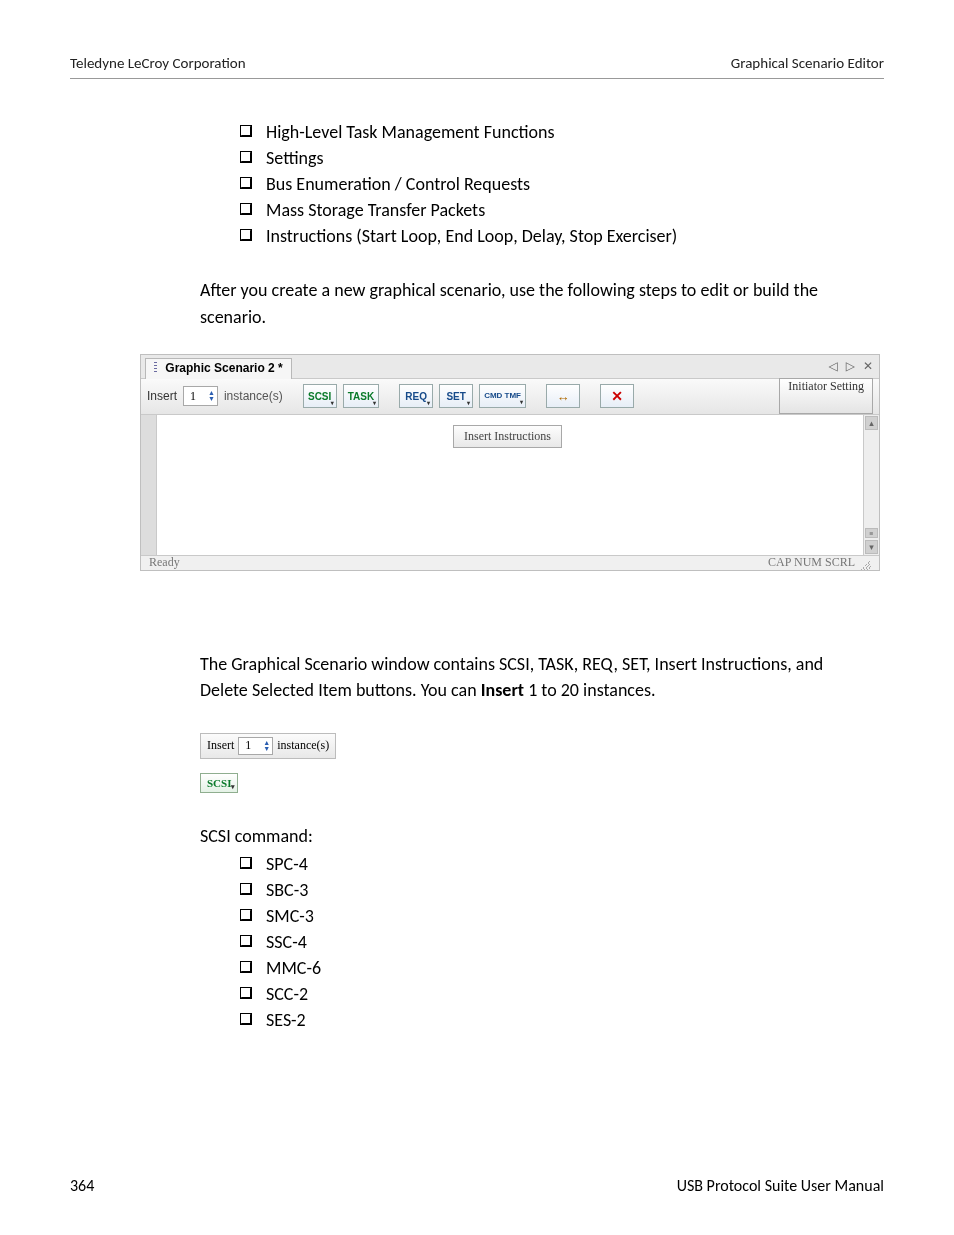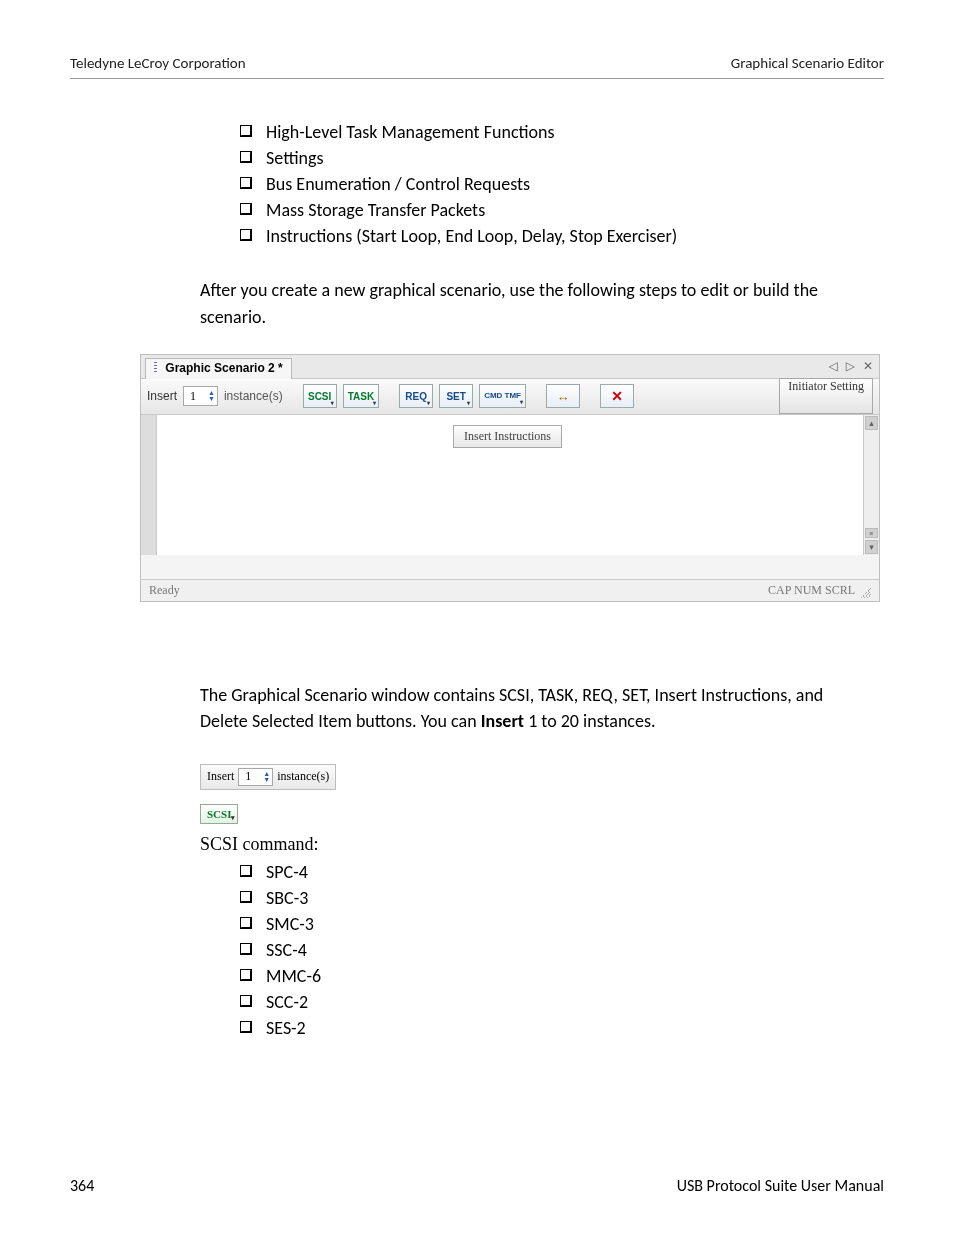--- a/index.html
+++ b/index.html
@@ -152,26 +152,25 @@
     font-size: 9px; text-align: center; color: #666;
   }
   .scrollbar .thumb { background: #d0d0d0; height: 14px; margin: 1px; border: 1px solid #bbb; }
   .pill {
     position: absolute; left: 296px; top: 10px;
     background: linear-gradient(#fdfdfd,#e8e8e8);
     border: 1px solid #a8a8a8; padding: 3px 10px;
     font: 12px Tahoma; color: #444;
   }
   .status {
-    height: 22px; border-top: 1px solid #c9c9c9;
+    height: 15px; border-top: 1px solid #c9c9c9;
     display: flex; align-items: center; justify-content: space-between;
     padding: 0 8px;
     font: 12px Tahoma; color: #777;
     background: #f0f0f0;
-    margin-top: 24px;
   }
   .status .grip-corner {
     width: 10px; height: 10px;
     background:
       linear-gradient(135deg, transparent 50%, #aaa 50% 55%, transparent 55% 65%, #aaa 65% 70%, transparent 70% 80%, #aaa 80% 85%, transparent 85%);
     margin-left: 6px;
   }
   
   .inline-ctrl {
     display: inline-flex; align-items: center;
@@ -180,21 +179,21 @@
     margin: 6px 0 10px 0;
   }
   .inline-ctrl .spin { height: 18px; }
   .scsi-chip {
     display: inline-flex; align-items: center;
     border: 1px solid #8fae8f; background: linear-gradient(#fff,#e4f2e6);
     padding: 3px 6px; font: bold 11px Verdana; color: #0a7a2a;
     position: relative; margin: 4px 0 10px 0;
   }
   .scsi-chip .dd { position: absolute; right: 3px; bottom: 1px; font-size: 7px; color: #333; }
-  .sub { font-size: 18px; margin: 0 0 4px 0; font-family: Liberation Serif, serif; }
+  .sub { font-size: 18px; margin: 22px 0 4px 0; }
   .footer {
     position: absolute; left: 70px; right: 70px; bottom: 40px;
     display: flex; justify-content: space-between;
     font-size: 16px;
   }
   b { font-weight: 700; }
 </style>
 </head>
 <body>
 

